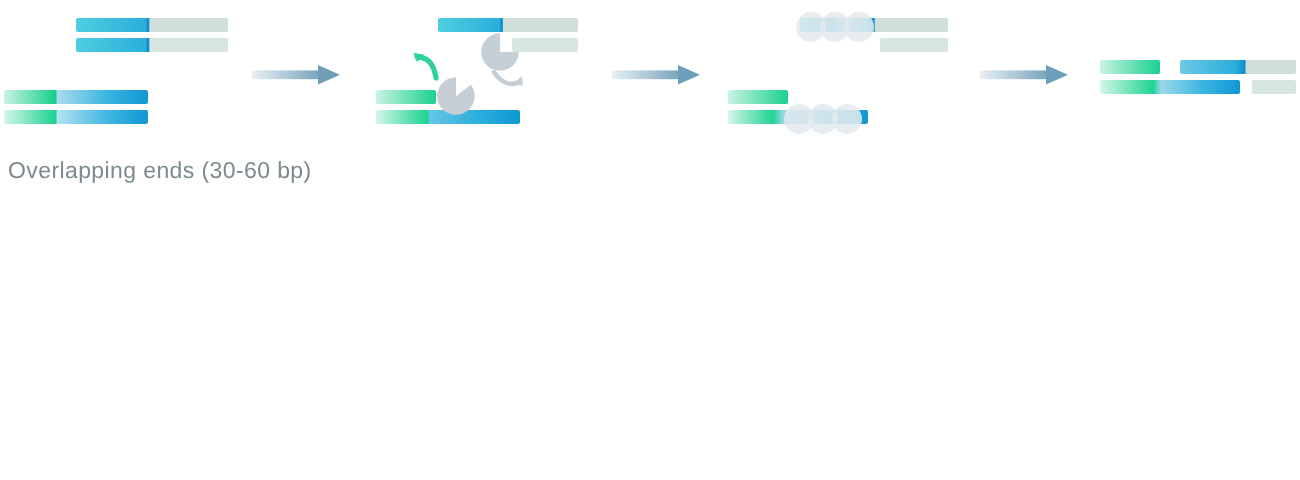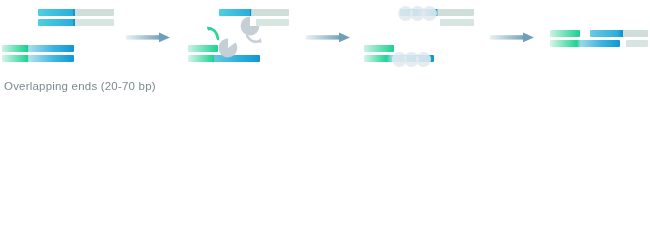--- a/index.html
+++ b/index.html
@@ -187,15 +187,15 @@
     <div class="bar" style="left:4px; top:30px; width:30px; height:7px;
                 background:linear-gradient(90deg,#c9f3e2 0%,#19d18e 100%);"></div>
     <div class="bar" style="left:44px; top:30px; width:58px; height:7px;
                 background:linear-gradient(90deg,#6cc9e4 0%,#2aaedb 48%,#0b8fd0 56%,#cfded8 57%,#cfded8 100%);"></div>
 
     <div class="bar" style="left:4px; top:40px; width:70px; height:7px;
                 background:linear-gradient(90deg,#d4f6e8 0%,#1fd493 38%,#9ad8e9 44%,#39b4e0 74%,#0f97d4 100%);"></div>
     <div class="bar" style="left:80px; top:40px; width:22px; height:7px; background:#d7e5e0;"></div>
   </div>
 
-  <div class="caption">Overlapping ends (20-70 bp)</div>
+  <div class="caption">Overlapping ends (30-60 bp)</div>
 
 </div>
 
 </body></html>

